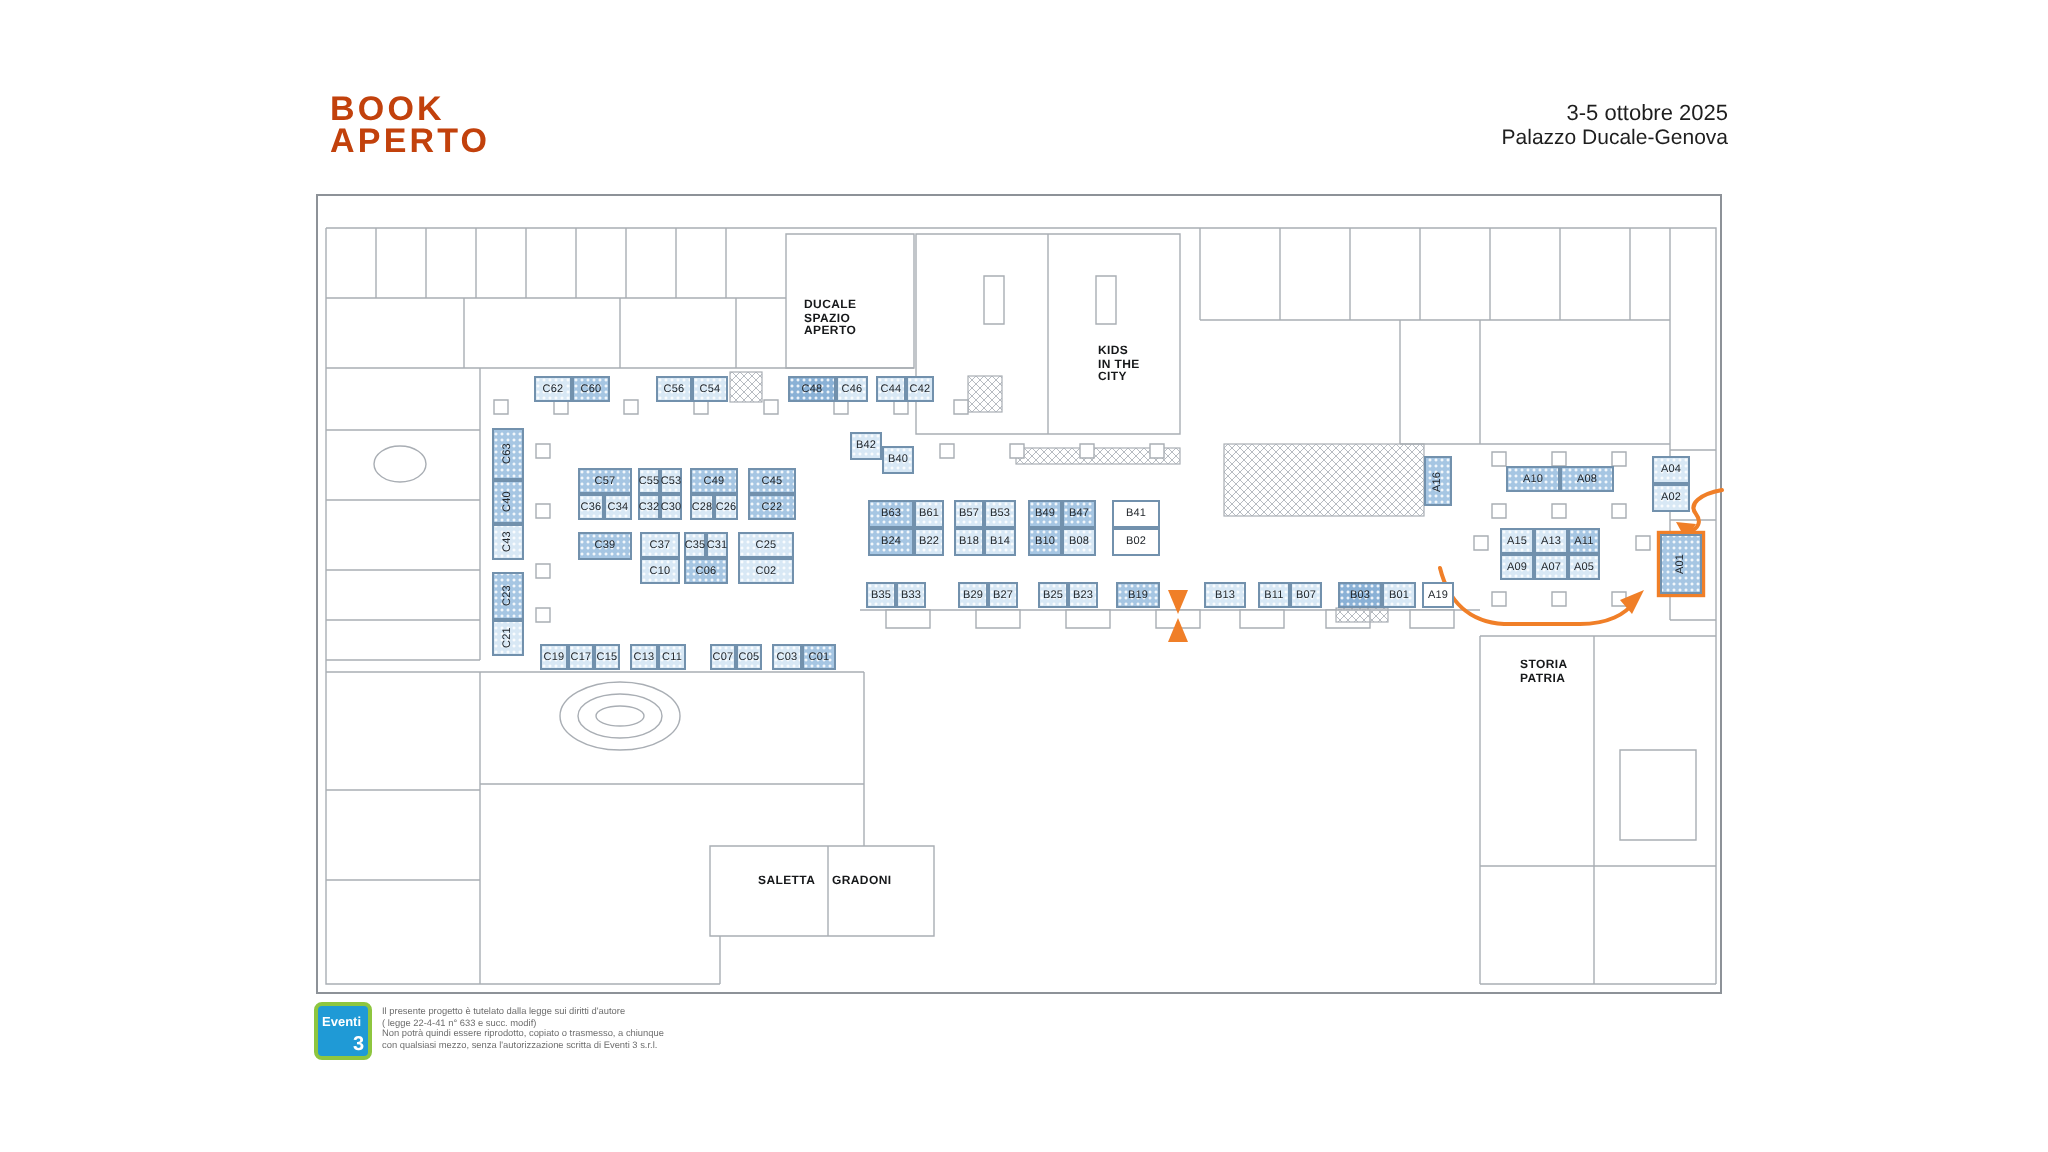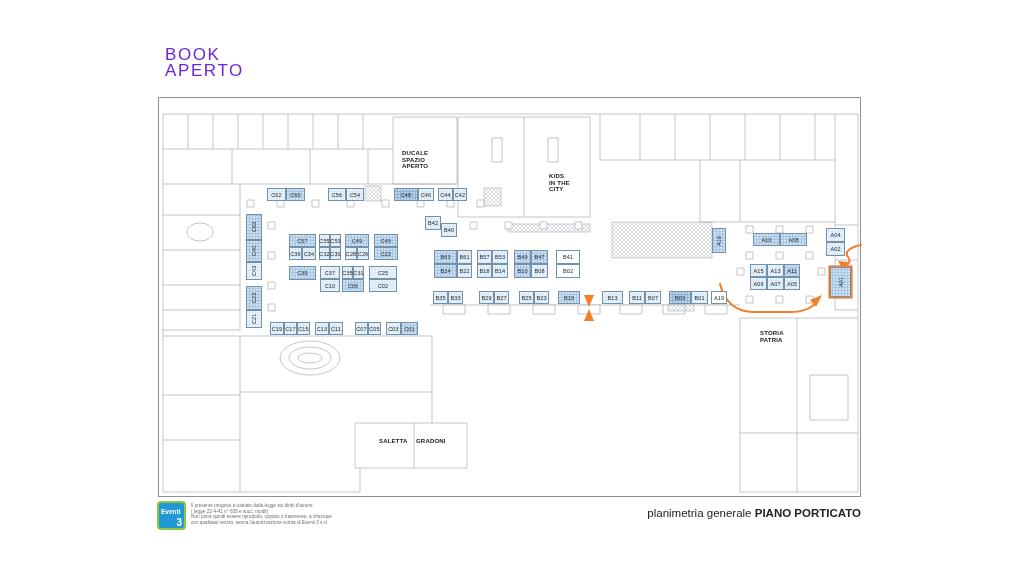--- a/index.html
+++ b/index.html
@@ -5,22 +5,22 @@
   html,body{margin:0;padding:0;}
   body{width:1024px;height:576px;position:relative;background:#fff;
        font-family:"Liberation Sans", sans-serif;overflow:hidden;}
   :root{
     --light:#d8e8f5; --medium:#a6c6e3; --dark:#8ab1d6;
     --bborder:#7291ad; --route:#f07f28; --wall:#a9aeb4;
   }
   #page{position:absolute;inset:0;}
 
   
-  .logo{position:absolute;left:165px;top:47px;font-weight:400;font-size:17px;
-        line-height:16px;letter-spacing:1.6px;color:#6d28d9;}
+  .logo{position:absolute;left:165px;top:47px;font-weight:700;font-size:17px;
+        line-height:16px;letter-spacing:1.6px;color:#c2410c;}
   .date-block{position:absolute;right:160px;top:51px;text-align:right;color:#1e1e1e;}
   .date-line1{font-size:11px;}
   .date-line2{font-size:10.5px;}
 
   
   .plan-border{position:absolute;left:158px;top:97px;width:703px;height:400px;
                border:1px solid #8d9298;box-sizing:border-box;}
 
   #plan-svg{position:absolute;left:0;top:0;width:1024px;height:576px;}
   .wall{fill:none;stroke:var(--wall);stroke-width:0.7;}
@@ -58,20 +58,24 @@
   .legal{font-size:4.7px;line-height:5.6px;color:#6e6e6e;padding-top:2px;}
 </style>
 </head>
 <body>
 
 <div id="page">
 
   <div class="logo">
     <div>BOOK</div>
     <div>APERTO</div>
+  </div>
+  <div class="date-block">
+    <div class="date-line1">3-5 ottobre  2025</div>
+    <div class="date-line2">Palazzo Ducale-Genova</div>
   </div>
 
   <div class="plan-border"></div>
 
   <svg id="plan-svg" viewBox="0 0 1024 576" xmlns="http://www.w3.org/2000/svg">
     <defs>
       <pattern id="xh" width="4" height="4" patternUnits="userSpaceOnUse">
         <path d="M0,4 L4,0 M0,0 L4,4" stroke="#b7bcc2" stroke-width="0.5"></path>
       </pattern>
     </defs>
@@ -247,17 +251,14 @@
       <span class="n">3</span>
     </div>
     <div class="legal">
       <div>Il presente progetto è tutelato dalla legge sui diritti d'autore</div>
       <div>( legge 22-4-41 n° 633 e succ. modif)</div>
       <div>Non potrà quindi essere riprodotto, copiato o trasmesso, a chiunque</div>
       <div>con qualsiasi mezzo, senza l'autorizzazione scritta di Eventi 3 s.r.l.</div>
     </div>
   </div>
 
-  <div class="caption">
-    <span>planimetria generale </span><span class="strong">PIANO PORTICATO</span>
-  </div>
 
 </div>
 
 </body></html>

